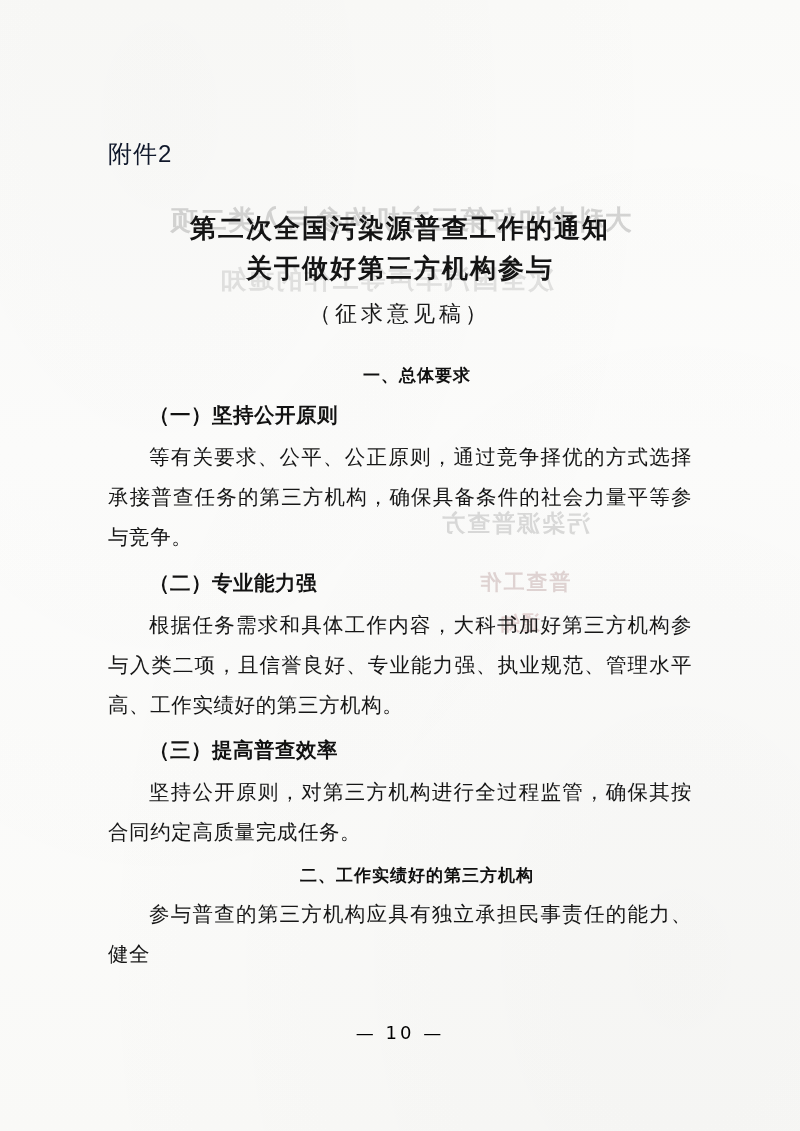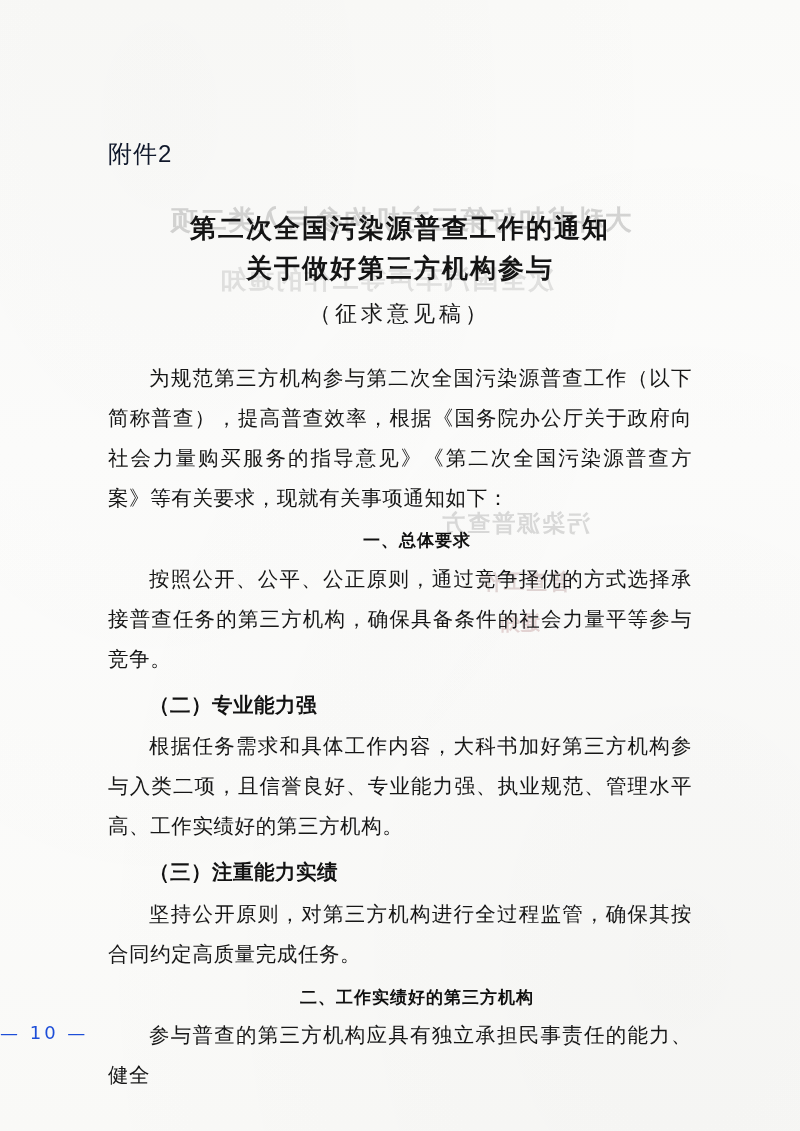--- a/index.html
+++ b/index.html
@@ -139,23 +139,24 @@
     color: #121212;
     text-indent: 2em;
     font-family: "DejaVu Serif", serif;
   }
 
   .page-number {
     position: absolute;
     bottom: 88px;
     left: 0;
     right: 0;
+    text-align: center;
     font-size: 18px;
     letter-spacing: 3px;
-    color: #1d4ed8;
+    color: #000000;
     font-family: "DejaVu Sans", sans-serif;
   }
 </style>
 </head>
 <body>
 
 <div class="page">
 
   <div class="bleed bleed-1">大科书加好第三方机构参与入类二项</div>
   <div class="bleed bleed-2">次全国汽车声等工作的通知</div>
@@ -167,26 +168,26 @@
 
     <div class="attachment-label">附件2</div>
 
     <div class="title-block">
       <div class="title-line">第二次全国污染源普查工作的通知</div>
       <div class="title-line">关于做好第三方机构参与</div>
       <div class="subtitle">（征求意见稿）</div>
     </div>
 
     <div class="body-text">
-      <p class="para">为规范第三方机构参与第二次全国污染源普查工作（以下简称普查），提高普查效率，根据《国务院办公厅关于政府向社会力量购买服务的指导意见》《第二次全国污染源普查方案》等有关要求，现就有关事项通知如下：</p>
       <p class="heading1">一、总体要求</p>
-      <p class="para">按照公开、公平、公正原则，通过竞争择优的方式选择承接普查任务的第三方机构，确保具备条件的社会力量平等参与竞争。</p>
+      <p class="heading2">（一）坚持公开原则</p>
+      <p class="para">等有关要求、公平、公正原则，通过竞争择优的方式选择承接普查任务的第三方机构，确保具备条件的社会力量平等参与竞争。</p>
       <p class="heading2">（二）专业能力强</p>
       <p class="para">根据任务需求和具体工作内容，大科书加好第三方机构参与入类二项，且信誉良好、专业能力强、执业规范、管理水平高、工作实绩好的第三方机构。</p>
-      <p class="heading2">（三）注重能力实绩</p>
+      <p class="heading2">（三）提高普查效率</p>
       <p class="para">坚持公开原则，对第三方机构进行全过程监管，确保其按合同约定高质量完成任务。</p>
       <p class="heading1">二、工作实绩好的第三方机构</p>
       <p class="para">参与普查的第三方机构应具有独立承担民事责任的能力、健全</p>
     </div>
 
   </div>
 
   <div class="page-number">— 10 —</div>
 
 </div>

